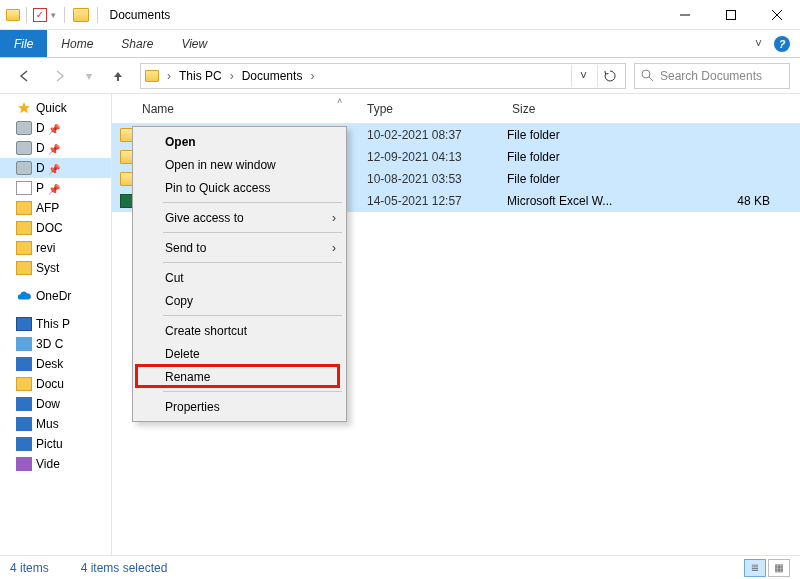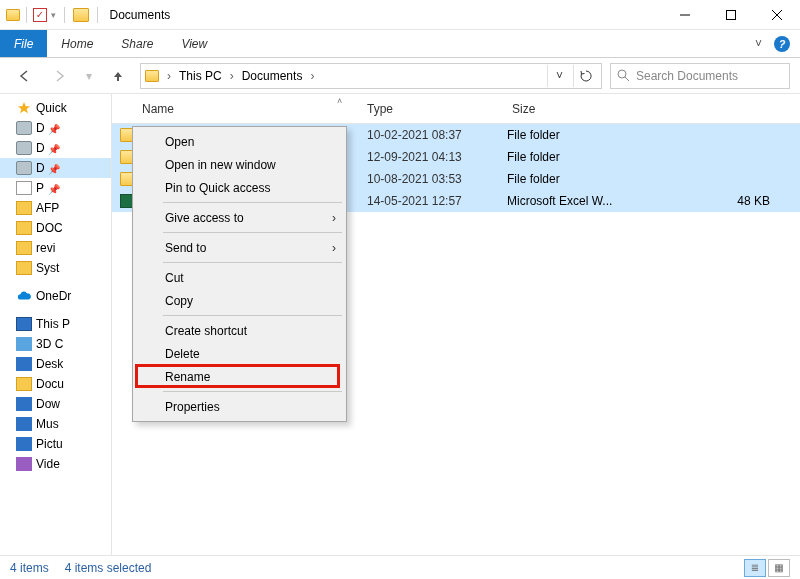--- a/index.html
+++ b/index.html
@@ -23,21 +23,21 @@
 
   
   .navbar { height: 36px; display: flex; align-items: center; gap: 8px; padding: 4px 10px; border-bottom: 1px solid #e5e5e5; }
   .nav-btn { width: 28px; height: 28px; display: flex; align-items: center; justify-content: center; color: #555; }
   .nav-btn.disabled { color: #bfbfbf; }
   .addr { flex: 1; height: 26px; border: 1px solid #cfcfcf; display: flex; align-items: center; padding: 0 4px; gap: 2px; }
   .crumb { padding: 2px 4px; }
   .crumb-sep { color: #666; padding: 0 2px; }
   .addr .spacer { flex: 1; }
   .addr-btn { width: 24px; height: 22px; display: flex; align-items: center; justify-content: center; border-left: 1px solid #e0e0e0; color: #444; }
-  .search { width: 180px; height: 26px; border: 1px solid #cfcfcf; display: flex; align-items: center; padding: 0 6px; color: #888; gap: 6px; }
+  .search { width: 156px; height: 26px; border: 1px solid #cfcfcf; display: flex; align-items: center; padding: 0 6px; color: #888; gap: 6px; }
 
   
   .main { display: flex; height: calc(579px - 30px - 28px - 36px - 24px); }
   .tree { width: 112px; border-right: 1px solid #e5e5e5; overflow: hidden; padding-top: 4px; }
   .tree-item { display: flex; align-items: flex-end; gap: 4px; padding: 3px 6px 3px 16px; white-space: nowrap; overflow: hidden; }
   .tree-item.selected { background: #cce8ff; }
   .pin { color: #7a7a7a; font-size: 10px; }
   .tree-icon { width: 16px; height: 14px; display: inline-block; }
   .ico-star { fill: #f5b01a; }
   .ico-drive { background: #b8c4cb; border: 1px solid #7a8a93; border-radius: 2px; }
@@ -68,28 +68,28 @@
   .cell.date { width: 140px; color: #333; }
   .cell.type { width: 145px; }
   .cell.size { flex: 1; text-align: right; padding-right: 30px; }
   .row-icon { width: 16px; height: 14px; display: inline-block; }
   .ico-folder { background: linear-gradient(#ffe79a,#f7ca4d); border: 1px solid #d9a11e; border-radius: 1px; }
   .ico-xlsx { background: #1d6f42; border: 1px solid #155232; }
 
   
   .context-menu { position: absolute; left: 20px; top: 32px; width: 215px; background: #f0f0f0; border: 1px solid #a7a7a7; box-shadow: 4px 4px 6px rgba(0,0,0,0.18); padding: 3px 2px; }
   .cm-item { display: flex; align-items: center; height: 23px; padding: 0 20px 0 30px; position: relative; }
-  .cm-item.bold { font-weight: normal; }
+  .cm-item.bold { font-weight: bold; }
   .cm-sep { height: 1px; background: #c9c9c9; margin: 3px 2px 3px 28px; }
   .cm-sub::after { content: "›"; position: absolute; right: 8px; color: #333; }
   .cm-icon { position: absolute; left: 6px; width: 16px; height: 16px; }
   .cm-highlight { position: absolute; border: 3px solid #e11a0c; pointer-events: none; }
 
   
-  .status { height: 24px; border-top: 1px solid #e5e5e5; display: flex; align-items: center; padding: 4px 10px; gap: 16px; color: #2b5fa4; }
+  .status { height: 24px; border-top: 1px solid #e5e5e5; display: flex; align-items: center; padding: 4px 10px; gap: 32px; color: #2b5fa4; }
   .status .views { margin-left: auto; display: flex; gap: 2px; }
   .view-btn { width: 22px; height: 18px; border: 1px solid #bdbdbd; display: flex; align-items: center; justify-content: center; font-size: 10px; color: #666; }
   .view-btn.active { background: #cce8ff; border-color: #6fa8dc; }
 
   svg { display: block; }
 </style>
 </head>
 <body>
 
 <div class="titlebar">

